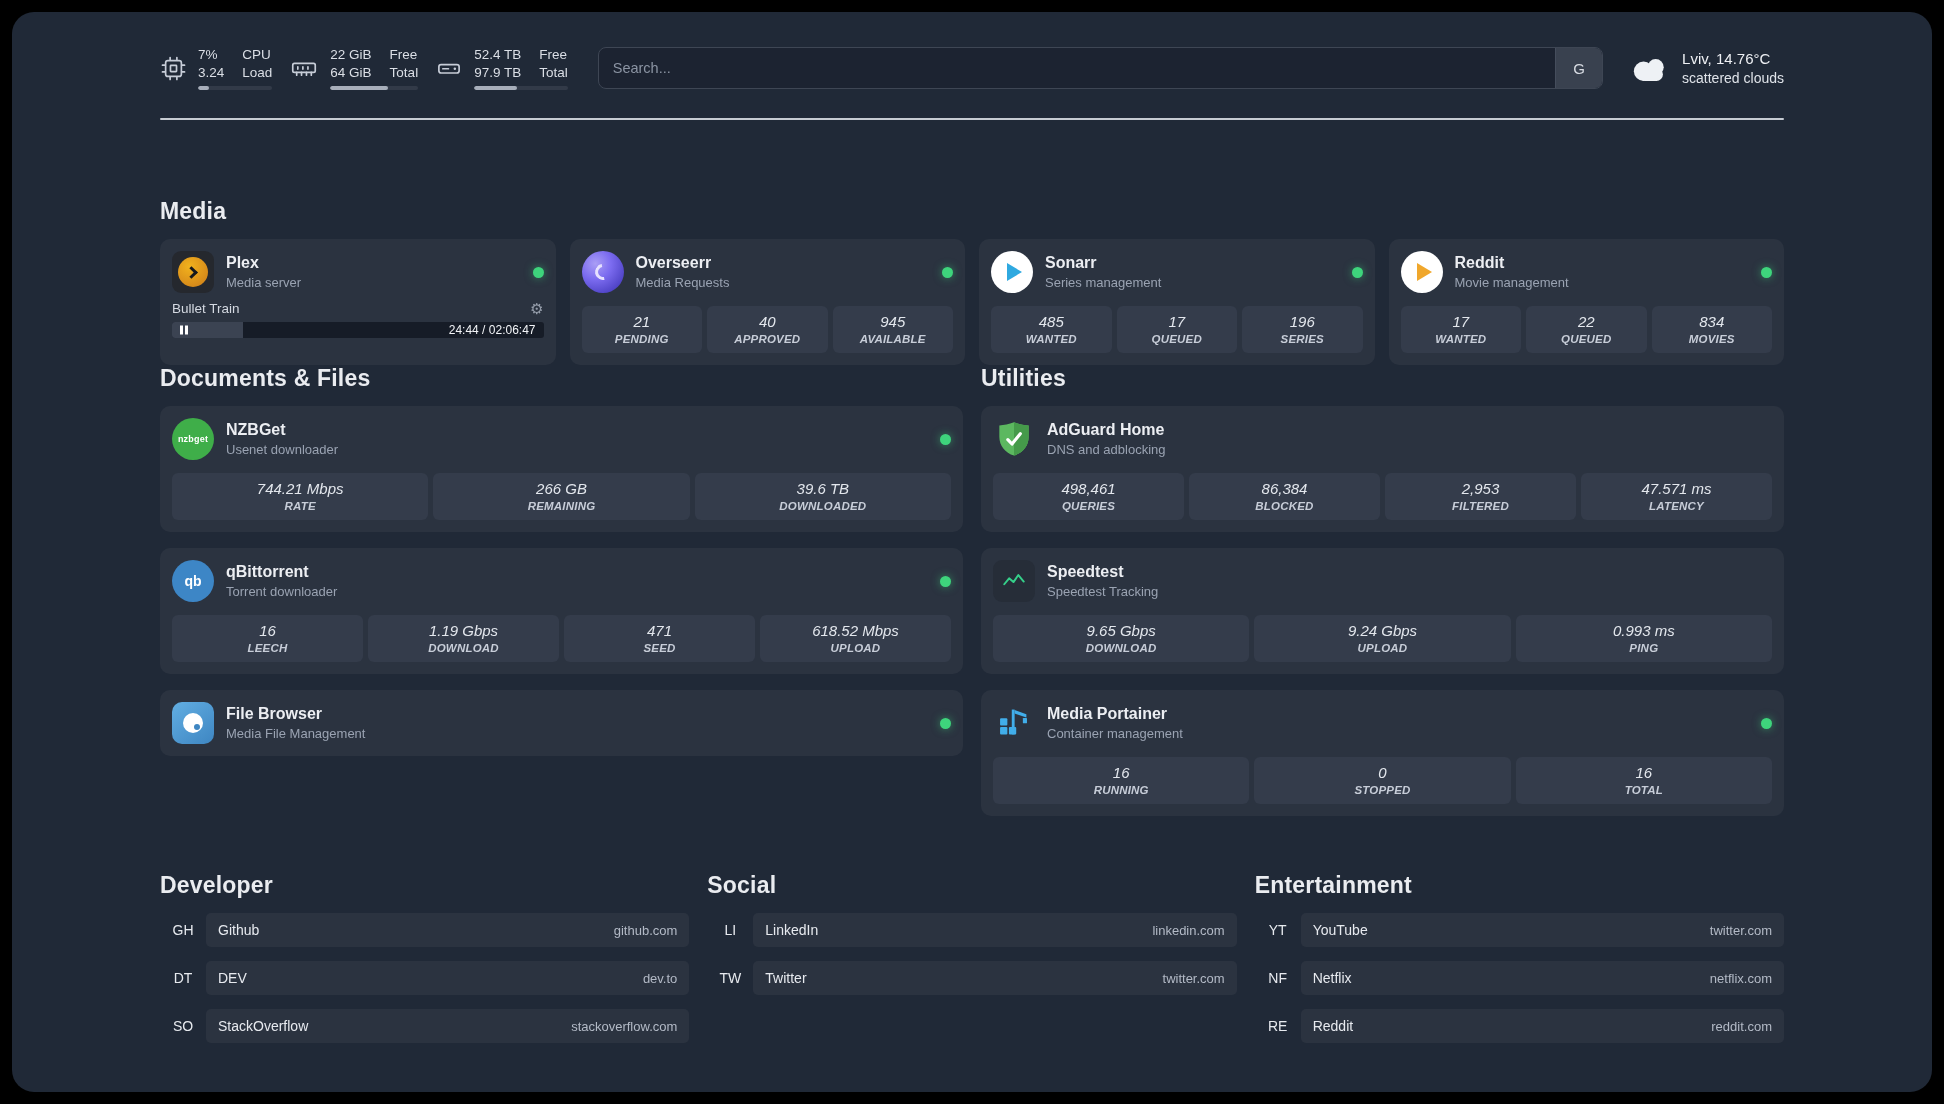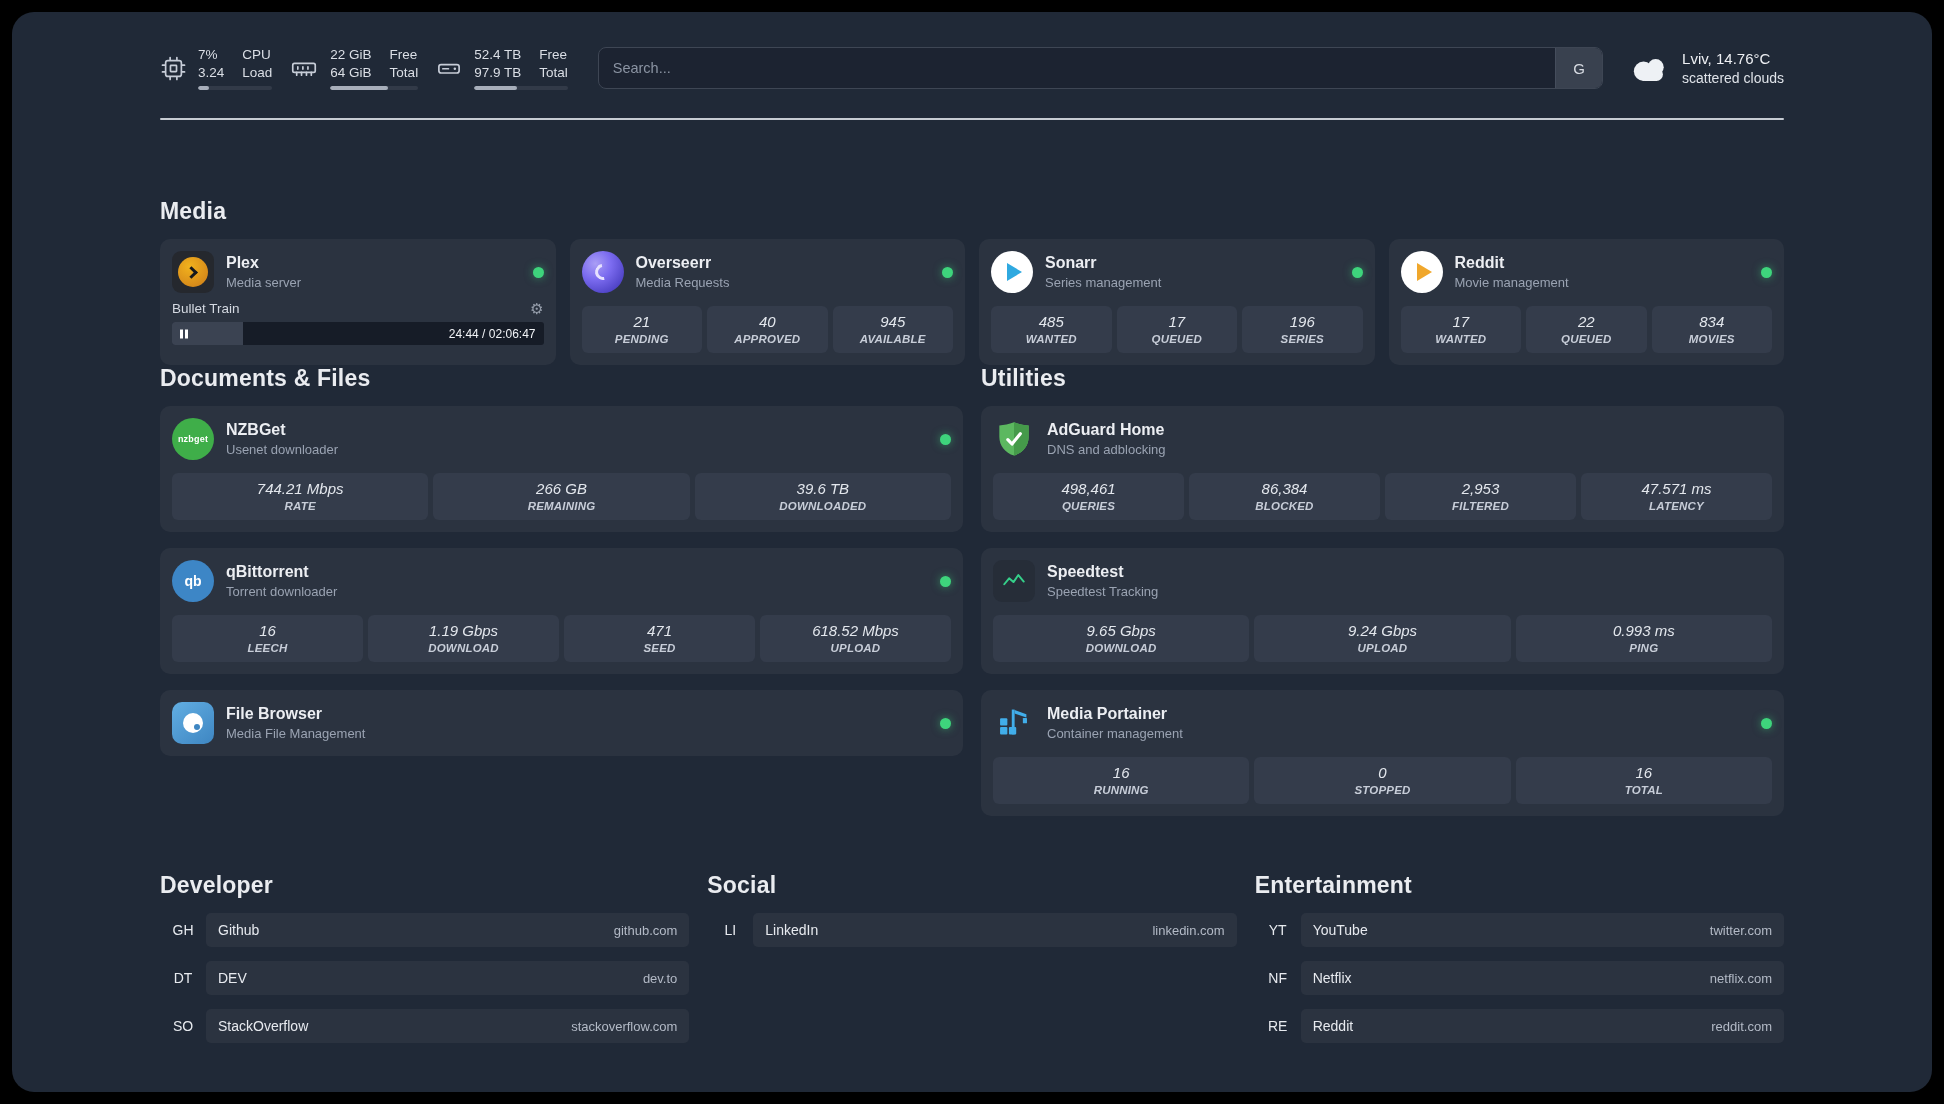--- a/index.html
+++ b/index.html
@@ -46,21 +46,21 @@
   .stats-row { display: flex; gap: 5px; margin-top: 13px; }
   .stat { flex: 1; background: #343c4b; border-radius: 6px; padding: 7px 4px 8px; text-align: center; min-width: 0; font-style: italic; }
   .stat-value { font-size: 15px; color: #e3e7ed; white-space: nowrap; }
   .stat-label { font-size: 11.5px; font-weight: 700; color: #c7cdd8; margin-top: 3px; letter-spacing: .2px; white-space: nowrap; }
 
   
   .player { margin-top: 8px; }
   .player-top { display: flex; align-items: center; justify-content: space-between; }
   .player-title { font-size: 13.5px; color: #d4d9e1; }
   .gear { color: #959daa; font-size: 15px; line-height: 1; cursor: pointer; }
-  .seekbar { position: relative; margin-top: 6px; height: 23px; background: #161c27; border-radius: 3px; overflow: hidden; cursor: pointer; }
+  .seekbar { position: relative; margin-top: 6px; height: 16px; background: #161c27; border-radius: 3px; overflow: hidden; cursor: pointer; }
   .seek-fill { position: absolute; left: 0; top: 0; bottom: 0; background: #3b4352; }
   .pause-icon { position: absolute; left: 8px; top: 50%; transform: translateY(-50%); width: 8px; height: 9px; border-left: 3px solid #fff; border-right: 3px solid #fff; cursor: pointer; }
   .seek-time { position: absolute; right: 8px; top: 50%; transform: translateY(-50%); font-size: 12px; color: #f2f4f7; }
 
   
   .cols { display: grid; grid-template-columns: 1fr 1fr; gap: 18px; align-items: start; }
   .col-cards { margin-top: 14px; display: flex; flex-direction: column; gap: 16px; }
 
   
   .bookmarks { margin-top: 56px; display: grid; grid-template-columns: repeat(3, 1fr); gap: 18px; align-items: start; }
@@ -528,20 +528,27 @@
     <section>
       <h2 class="section-title">Social</h2>
       <div class="bm-rows">
         <div class="bm-row">
           <span class="bm-abbr">LI</span>
           <div class="bm-pill">
             <span class="bm-name">LinkedIn</span>
             <span class="bm-url">linkedin.com</span>
           </div>
         </div>
+        <div class="bm-row">
+          <span class="bm-abbr">TW</span>
+          <div class="bm-pill">
+            <span class="bm-name">Twitter</span>
+            <span class="bm-url">twitter.com</span>
+          </div>
+        </div>
       </div>
     </section>
 
     <section>
       <h2 class="section-title">Entertainment</h2>
       <div class="bm-rows">
         <div class="bm-row">
           <span class="bm-abbr">YT</span>
           <div class="bm-pill">
             <span class="bm-name">YouTube</span>

